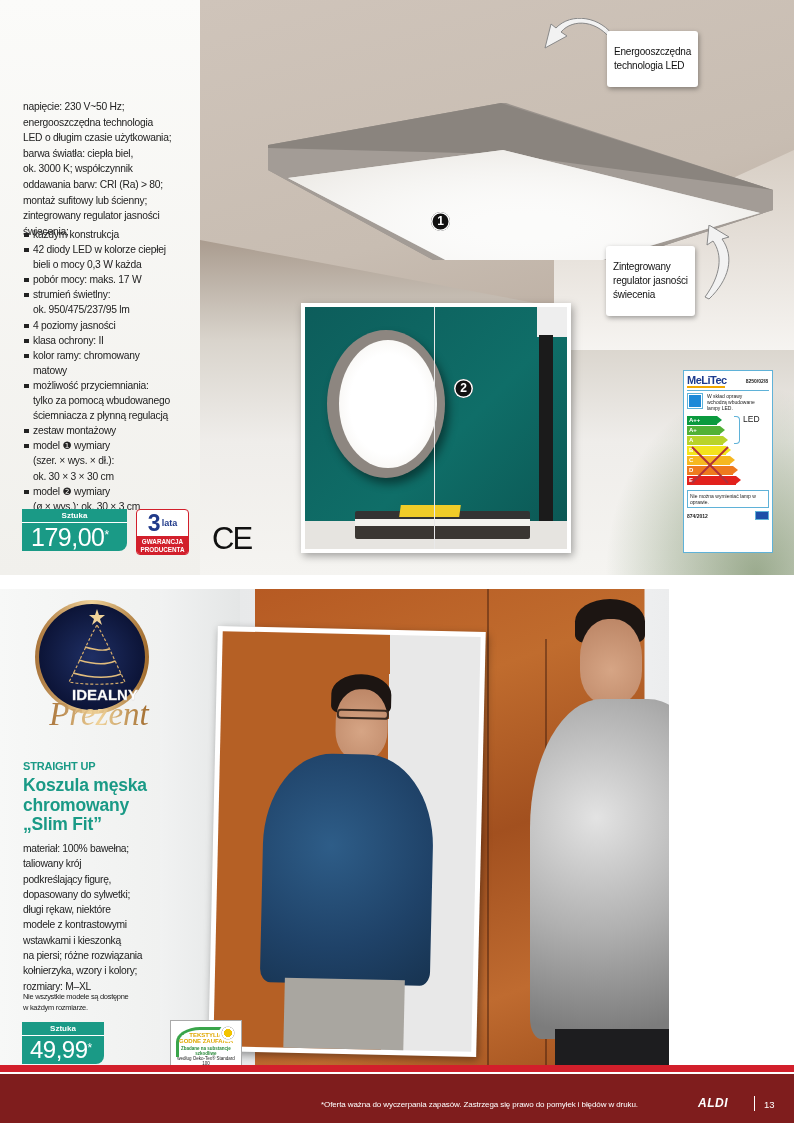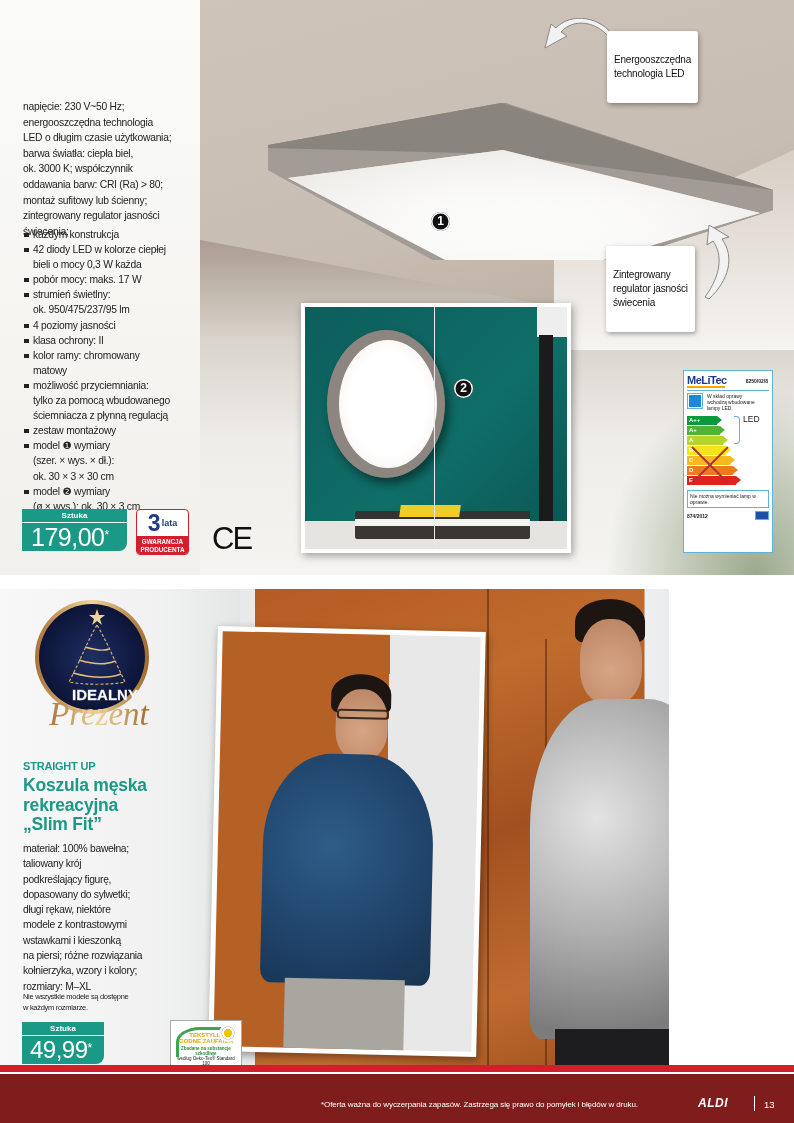--- a/index.html
+++ b/index.html
@@ -30,21 +30,21 @@
 .price-box .val sup{font-size:12px;vertical-align:top;position:relative;top:-2px}
 .warranty{position:absolute;left:136px;top:509px;width:53px;height:46px;border:1.5px solid #d21f2b;border-radius:4px;background:#fff;overflow:hidden}
 .warranty .top{height:26px;display:flex;align-items:center;justify-content:center;color:#203a8a}
 .warranty .big{font-size:23px;font-weight:bold;line-height:24px}
 .warranty .small{font-size:9px;font-weight:bold;margin-left:1px}
 .warranty .bot{background:#d21f2b;color:#fff;font-size:6.3px;font-weight:bold;text-align:center;line-height:7.5px;padding-top:2px;height:20px}
 .ce{position:absolute;left:212px;top:522px;font-size:31px;color:#111;letter-spacing:-2px;font-weight:normal;line-height:34px}
 
 
 .lamp1{position:absolute;left:268px;top:50px;width:512px;height:210px}
-.callout{position:absolute;background:#fff;font-size:10px;line-height:14px;color:#111;padding:22px 7px;border-radius:3px;box-shadow:1px 2px 5px rgba(0,0,0,.35);letter-spacing:-.2px}
+.callout{position:absolute;background:#fff;font-size:10px;line-height:14px;color:#111;padding:14px 7px;border-radius:3px;box-shadow:1px 2px 5px rgba(0,0,0,.35);letter-spacing:-.2px}
 .num-badge{position:absolute;width:19px;height:19px;border-radius:50%;background:#111;color:#fff;font-size:12px;font-weight:bold;text-align:center;line-height:19px;box-shadow:0 0 0 1.5px #fff inset}
 
 
 .inset{position:absolute;left:301px;top:303px;width:270px;height:250px;background:#fff;padding:4px;box-shadow:2px 3px 8px rgba(0,0,0,.35)}
 .inset-in{position:relative;width:100%;height:100%;background:linear-gradient(135deg,#0d5d5b,#0f6e68 55%,#0b5552);overflow:hidden}
 .inset-in .split{position:absolute;left:129px;top:0;width:1px;height:100%;background:#e9e9e9}
 .inset-in .round-lamp{position:absolute;left:22px;top:23px;width:118px;height:148px;border-radius:50%;background:#8d8680;box-shadow:4px 6px 10px rgba(0,0,0,.45)}
 .inset-in .round-lamp::after{content:"";position:absolute;left:12px;top:10px;width:98px;height:128px;border-radius:50%;background:radial-gradient(#fff 55%,#efece6)}
 .inset-in .post{position:absolute;right:14px;top:28px;width:14px;height:218px;background:#1b1b1b}
 .inset-in .post-top{position:absolute;right:0;top:0;width:30px;height:30px;background:#eee}
@@ -303,21 +303,21 @@
     <polygon points="70,12 72,18 78,18 73,22 75,28 70,24 65,28 67,22 62,18 68,18" fill="#f0d39a"></polygon>
     <path d="M70,28 C60,45 55,60 42,85 C58,88 84,88 98,85 C86,60 80,45 70,28 Z" fill="none" stroke="#d6ad6b" stroke-width="1.2" stroke-dasharray="3 2"></path>
     <path d="M58,50 Q75,55 82,52 M52,63 Q75,70 88,64 M46,76 Q75,84 94,77" stroke="#e2bd7d" stroke-width="1.4" fill="none"></path>
     <text x="78" y="103" text-anchor="middle" font-family="Liberation Sans, sans-serif" font-weight="bold" font-size="15" fill="#ffffff" stroke="#d8d8d8" stroke-width=".3">IDEALNY</text>
     <text x="72" y="128" text-anchor="middle" font-family="Liberation Serif, serif" font-style="italic" font-size="33" fill="url(#gold)">Prezent</text>
   </svg>
 
   <div class="brand-sub">STRAIGHT UP</div>
   <h1 class="prod2-title">
     <span style="display:block">Koszula męska</span>
-    <span style="display:block">rekreacyjna</span>
+    <span style="display:block">chromowany</span>
     <span style="display:block">„Slim Fit”</span>
   </h1>
   <div class="desc2" id="desc2">
       <div>materiał: 100% bawełna;</div>
       <div>taliowany krój</div>
       <div>podkreślający figurę,</div>
       <div>dopasowany do sylwetki;</div>
       <div>długi rękaw, niektóre</div>
       <div>modele z kontrastowymi</div>
       <div>wstawkami i kieszonką</div>

